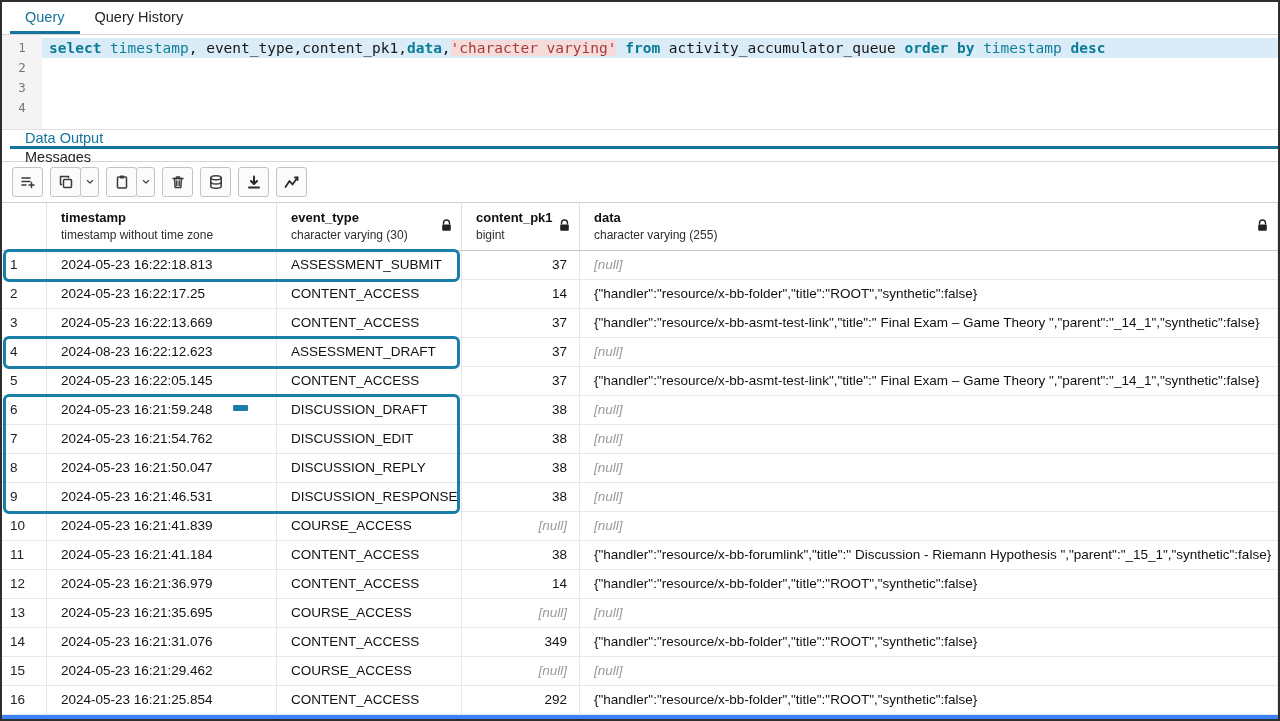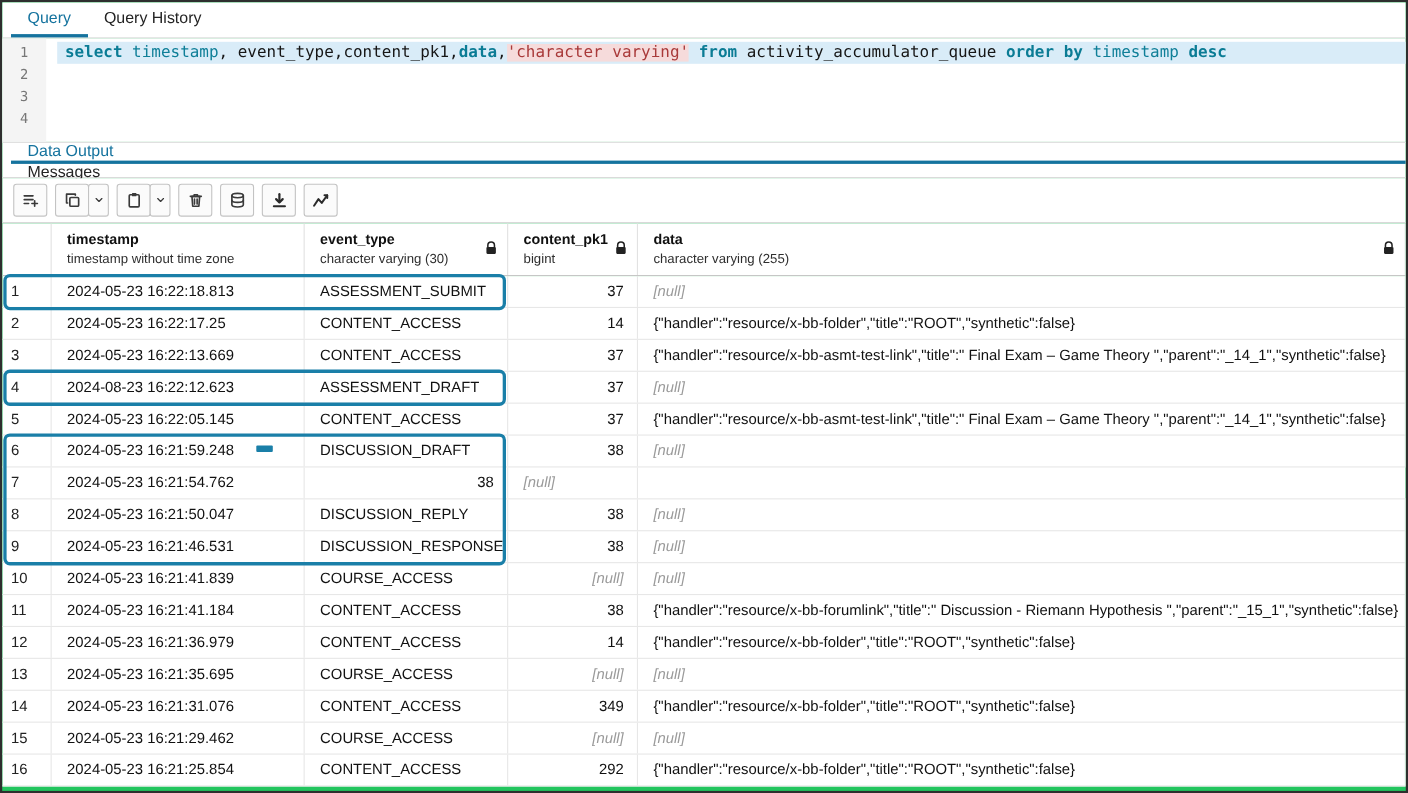--- a/index.html
+++ b/index.html
@@ -1,36 +1,36 @@
 <!DOCTYPE html>
 <html><head>
 <meta charset="utf-8">
 <style>
   * { box-sizing: border-box; margin: 0; padding: 0; }
   html,body { width: 1280px; height: 721px; overflow: hidden; background: #fff;
     font-family: "Liberation Sans", sans-serif; }
-  .frame { width: 1280px; height: 721px; border: 2px solid #2e2e2e; background: #22c55e;
+  .frame { width: 1280px; height: 721px; border: 2px solid #2e2e2e; background: #3b82f6;
     display: flex; flex-direction: column; overflow: hidden; }
 
   
   .tabbar { height: 33px; flex: 0 0 33px; border-bottom: 1px solid #d6d6d6;
     display: flex; align-items: stretch; padding-left: 8px; background: #fff; }
   .tabbar.results { border-top: 1px solid #e0e0e0; flex-direction: column; }
   .tab { padding: 0 15px; display: flex; align-items: center; font-size: 14.5px;
     color: #242424; cursor: pointer; border-bottom: 3px solid transparent; }
   .tab.active { color: #15739e; border-bottom-color: #15739e; }
 
   
   .editor { height: 94px; flex: 0 0 94px; display: flex;
     font-family: "DejaVu Sans Mono", monospace; font-size: 14.5px; background: #fff; }
   .gutter { width: 40px; background: #f4f4f4; color: #777; text-align: center; padding-top: 3px; }
   .ln { height: 20px; line-height: 20px; font-size: 12.5px; }
   .code { flex: 1; padding-top: 3px; }
   .codeline { height: 20px; line-height: 20px; padding-left: 7px; white-space: pre; }
-  .codeline.hl { background: #d9ecf8; margin-left: 10px; }
+  .codeline.hl { background: #d9ecf8; }
   .tk-keyword { color: #0b7c95; font-weight: bold; }
   .tk-builtin { color: #0f7f98; }
   .tk-string  { color: #a93a3a; background: #f6dbdb; }
   .tk-plain   { color: #161616; }
 
   
   .toolbar { height: 41px; flex: 0 0 41px; display: flex; align-items: center;
     gap: 7px; padding: 0 10px; border-bottom: 1px solid #d0d0d0; background: #fff; }
   .btn-group { display: flex; }
   .btn-group .btn + .btn { margin-left: -1px; }
@@ -247,20 +247,21 @@
         <div class="trow">
           <div class="td num">6</div>
           <div class="td">2024-05-23 16:21:59.248</div>
           <div class="td">DISCUSSION_DRAFT</div>
           <div class="td right">38</div>
           <div class="td null">[null]</div>
         </div>
         <div class="trow">
           <div class="td num">7</div>
           <div class="td">2024-05-23 16:21:54.762</div>
+          <div class="td">DISCUSSION_EDIT</div>
           <div class="td right">38</div>
           <div class="td null">[null]</div>
         </div>
         <div class="trow">
           <div class="td num">8</div>
           <div class="td">2024-05-23 16:21:50.047</div>
           <div class="td">DISCUSSION_REPLY</div>
           <div class="td right">38</div>
           <div class="td null">[null]</div>
         </div>

